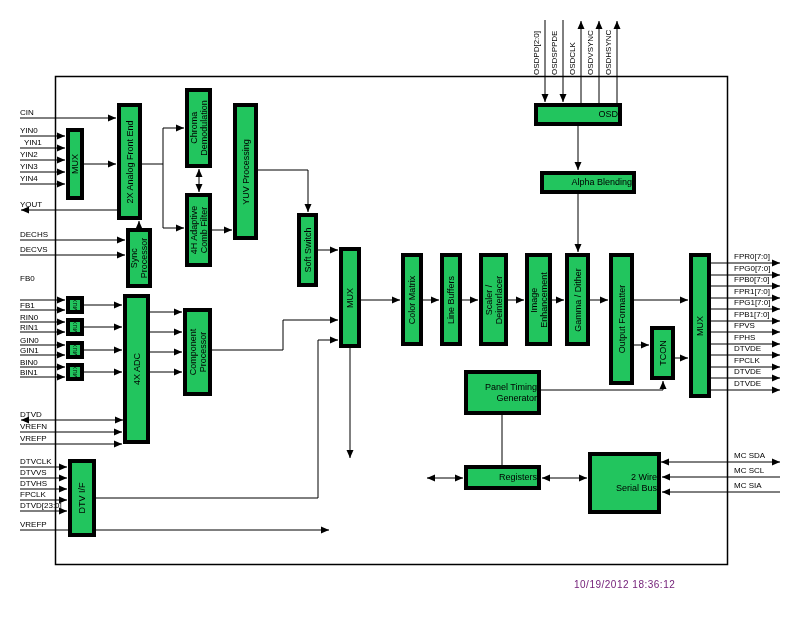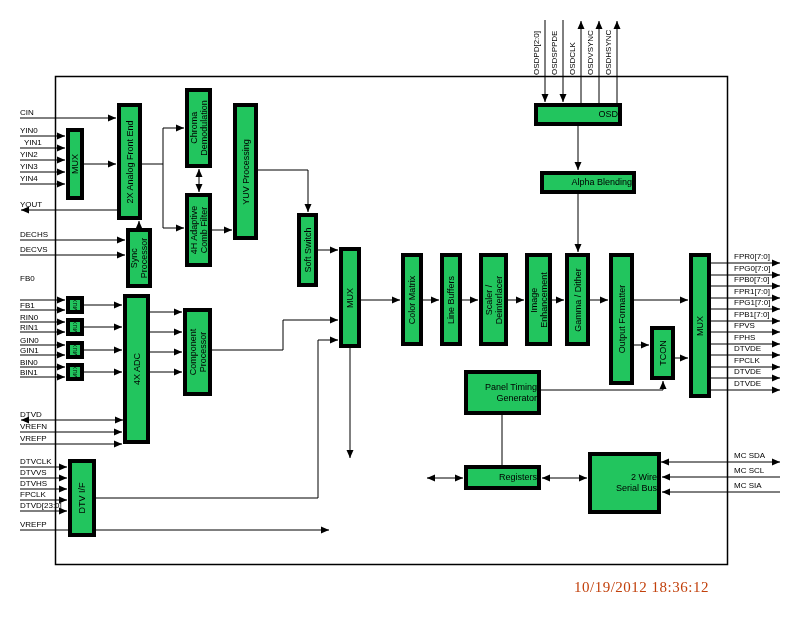--- a/index.html
+++ b/index.html
@@ -15,22 +15,22 @@
   .vblk{display:block}
   .vt{position:absolute;top:50%;left:50%;
       transform:translate(-50%,-50%) rotate(180deg);
       writing-mode:vertical-rl;text-align:center;white-space:nowrap;
       font-size:9px;line-height:1.15}
   .bl{display:block;white-space:nowrap}
   .sm .vt{font-size:6px}
   .pl,.pr{position:absolute;font-size:8px;white-space:nowrap}
   .tl{position:absolute;width:13px;height:58px;writing-mode:vertical-rl;
       transform:rotate(180deg);font-size:8px;white-space:nowrap}
-  .ts{position:absolute;left:574px;top:579px;font-family:Liberation Serif, serif;
-      font-size:15px;letter-spacing:.5px;color:#c2410c;white-space:nowrap}
+  .ts{position:absolute;left:574px;top:579px;font-family:Liberation Sans, sans-serif;
+      font-size:10px;letter-spacing:.5px;color:#701a75;white-space:nowrap}
 </style>
 </head>
 <body>
 
 <div class="stage">
 
   <svg class="wiring" width="800" height="619">
     <defs>
       <marker id="ah" orient="auto-start-reverse" markerUnits="userSpaceOnUse" markerWidth="8" markerHeight="8" refX="8" refY="4">
         <path d="M0,0.5 L8,4 L0,7.5 Z" fill="#000"></path>

